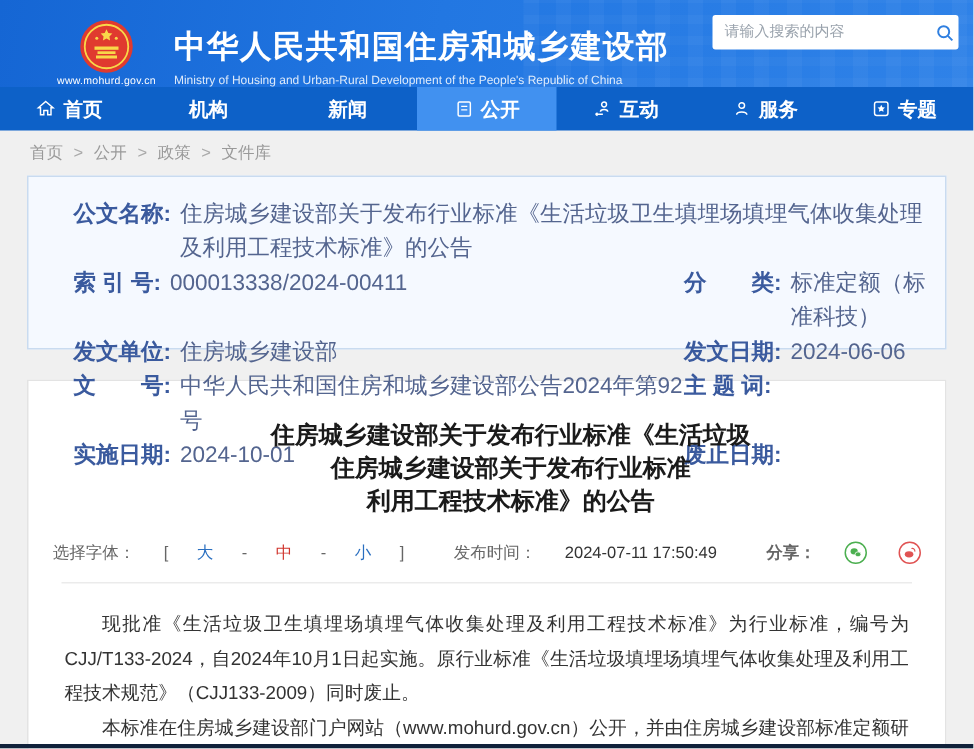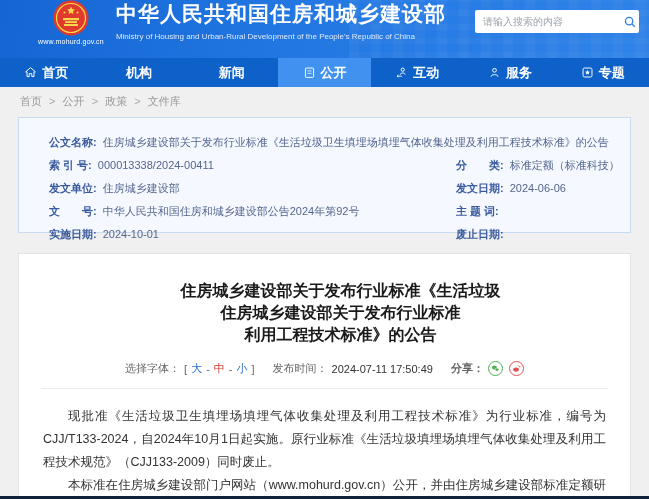--- a/index.html
+++ b/index.html
@@ -2,21 +2,21 @@
 <html><head>
 <meta charset="utf-8">
 <style>
   * { margin:0; padding:0; box-sizing:border-box; }
   html,body { width:649px; height:499px; overflow:hidden; font-family:"Liberation Sans","DejaVu Sans",sans-serif; background:#f0f0f0; position:relative; }
 
   
   .header {
     height:58px; position:relative;
     background:linear-gradient(100deg,#1566d4 0%,#2277e2 45%,#2f82e8 100%);
-    display:flex; align-items:flex-start; overflow:hidden;
+    display:flex; align-items:flex-end; overflow:hidden;
   }
   .bldg { position:absolute; top:0; bottom:0; right:0; width:300px; pointer-events:none;
     background:
       repeating-linear-gradient(90deg, rgba(255,255,255,0.05) 0 10px, rgba(255,255,255,0) 10px 22px),
       repeating-linear-gradient(0deg, rgba(255,255,255,0.04) 0 6px, rgba(255,255,255,0) 6px 14px);
     opacity:.7;
   }
   .emblem-wrap { margin-left:38px; display:flex; flex-direction:column; align-items:center; z-index:2; }
   .emblem { width:36px; height:36px; }
   .site-url { color:#fff; font-size:7px; margin-top:2px; letter-spacing:.2px; }
@@ -40,36 +40,36 @@
 
   
   .breadcrumb { padding:7px 0 6px 20px; font-size:11px; color:#999; }
   .breadcrumb .crumb { color:#999; cursor:pointer; }
   .breadcrumb .sep { margin:0 4px; color:#aaa; }
 
   
   .meta-box {
     margin:2px 18px 0 18px; height:116px;
     background:#f5f9ff; border:1px solid #c9dbf0;
-    padding:13px 10px 0 30px; font-size:11px;
+    padding:13px 10px 0 30px; font-size:15px;
   }
   .meta-row { display:flex; line-height:23px; }
   .meta-col-left { width:407px; display:flex; }
   .meta-col-right { flex:1; display:flex; }
   .meta-label { color:#3a5a9e; font-weight:bold; white-space:pre; margin-right:6px; }
   .meta-value { color:#54658f; }
 
   
   .content-box {
     margin:20px 18px 0 18px; height:260px;
     background:#fff; border:1px solid #e3e3e3;
     padding-top:26px;
   }
   .art-title { text-align:center; font-size:16px; font-weight:bold; color:#1a1a1a; line-height:22px;margin-left:32px; }
-  .art-meta { margin-top:15px; text-align:center; font-size:11px; color:#666; display:flex; justify-content:center; align-items:center; gap:4px; }
+  .art-meta { margin-top:15px; text-align:center; font-size:11px; color:#666; display:flex; justify-content:center; align-items:center; gap:19px; }
   .fs-blue { color:#2a6fc0; cursor:pointer; }
   .fs-red { color:#d0342c; cursor:pointer; }
   .bracket { color:#666; }
   .pub-label { margin-left:14px; }
   .pub-time { color:#333; }
   .share-label { margin-left:14px;font-weight:bold; }
   .share-ic { width:15px; height:15px; border-radius:50%; display:inline-flex; align-items:center; justify-content:center; cursor:pointer; }
   .share-wechat { border:1px solid #4caf50; }
   .share-weibo { border:1px solid #e05353; margin-left:2px; }
   .rule { border:none; border-top:1px solid #ebebeb; margin:12px 22px 0 22px; }

